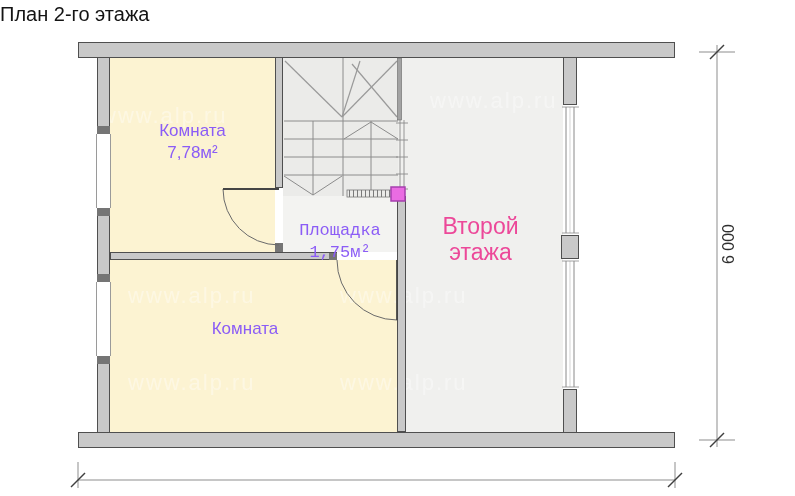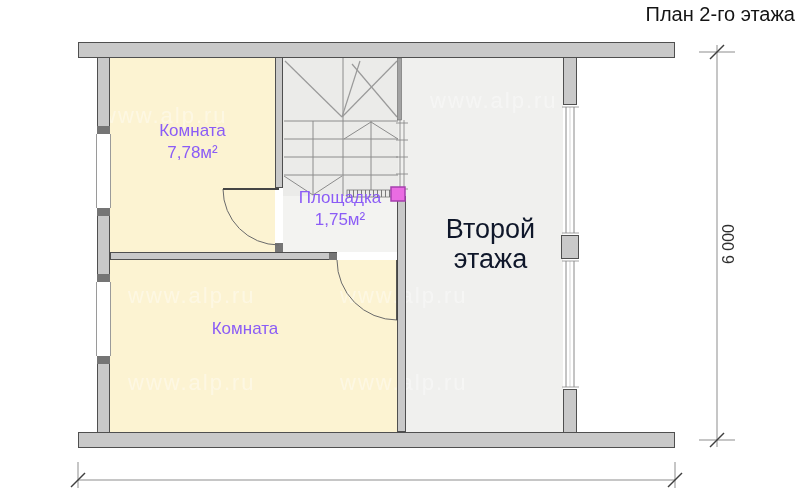--- a/index.html
+++ b/index.html
@@ -1,28 +1,28 @@
 <!DOCTYPE html>
 <html><head>
 <meta charset="utf-8">
 <style>
   html,body{margin:0;padding:0;background:#ffffff;}
   .canvas{position:relative;width:795px;height:496px;background:#ffffff;overflow:hidden;
           font-family:"Liberation Sans", sans-serif;}
   .abs{position:absolute;}
-  .title{top:3px;left:0;width:795px;text-align:right;font-size:20px;color:#141414;}
+  .title{top:3px;left:0;width:795px;text-align:left;font-size:20px;color:#141414;}
   .wall{background:#c9c9c9;border:1px solid #4f4f4f;box-sizing:border-box;}
   .cap{background:#757575;}
   .room{background:#fcf3d2;}
   .stairsbg{background:#ebebe9;}
   .landingbg{background:#f3f3f1;}
   .voidbg{background:#f0f0ee;}
   .winwhite{background:#ffffff;border-left:1px solid #9a9a9a;border-right:1px solid #9a9a9a;box-sizing:border-box;}
   .label{color:#8b5cf6;font-size:17px;line-height:1.3;text-align:center;}
-  .biglabel{color:#0f172a;font-size:27px;line-height:1.12;text-align:center;padding-left:10px;}
+  .biglabel{color:#ec4899;font-size:23px;line-height:1.12;text-align:center;}
   .dimtext{color:#2e2e2e;font-size:16px;text-align:center;}
   .wm{color:#ffffff;opacity:0.38;font-size:22px;letter-spacing:2px;white-space:nowrap;pointer-events:none;}
   svg.overlay{position:absolute;left:0;top:0;width:795px;height:496px;pointer-events:none;}
 </style>
 </head>
 <body>
 
 <div class="canvas">
 
   <div class="abs title">План 2-го этажа</div>
@@ -145,21 +145,21 @@
 
   <div class="abs label" style="left:110px;top:120px;width:165px;">
     <div>Комната</div>
     <div>7,78м²</div>
   </div>
 
   <div class="abs label" style="left:110px;top:318px;width:270px;">
     <div>Комната</div>
   </div>
 
-  <div class="abs label" style="left:283px;top:187px;width:114px;">
+  <div class="abs label" style="left:283px;top:220px;width:114px;font-family:Liberation Mono, monospace;">
     <div>Площадка</div>
     <div>1,75м²</div>
   </div>
 
   <div class="abs biglabel" style="left:398px;top:214px;width:165px;">
     <div>Второй</div>
     <div>этажа</div>
   </div>
 
   <div class="abs dimtext" style="left:694px;top:235px;width:70px;height:18px;transform:rotate(-90deg);">6 000</div>

